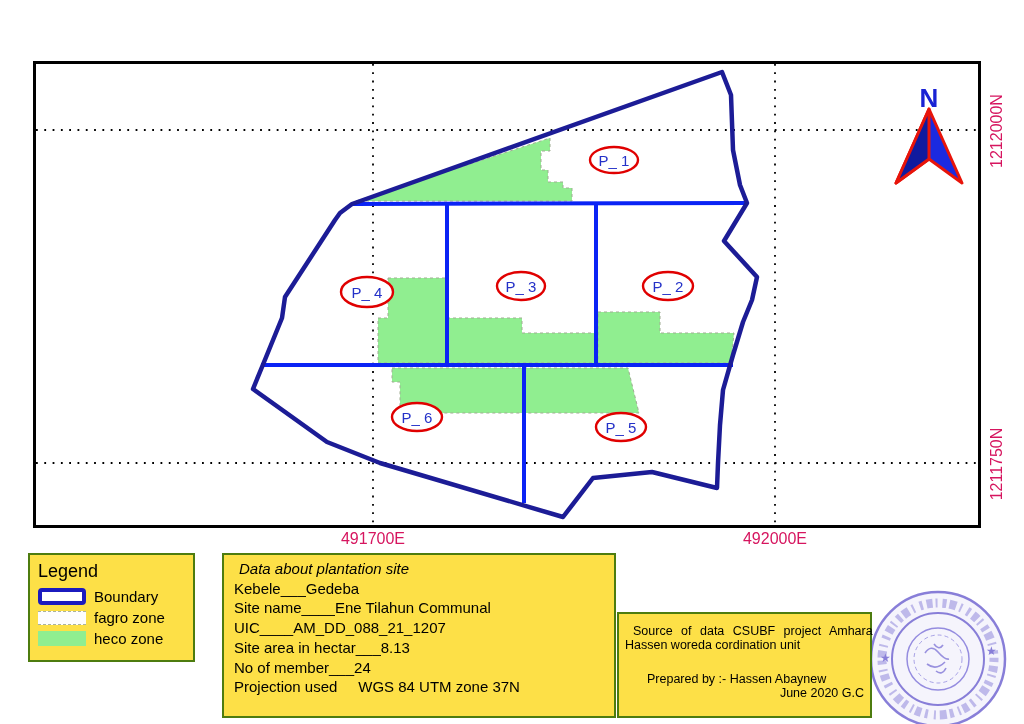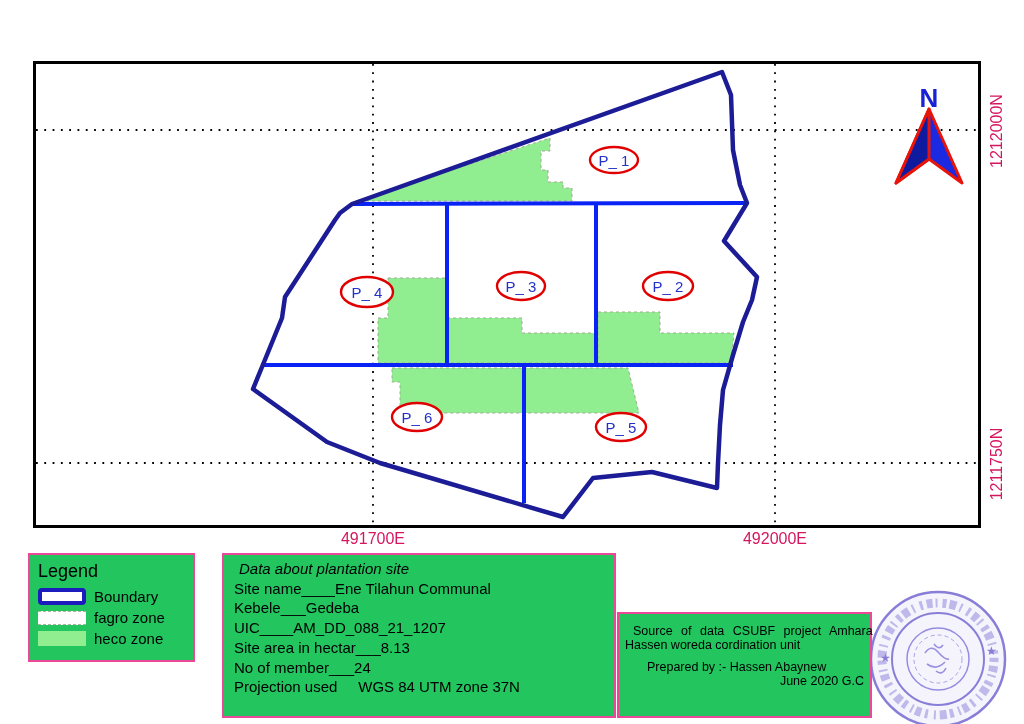--- a/index.html
+++ b/index.html
@@ -11,21 +11,21 @@
   .title-bar span{font-size:25px;color:#000;white-space:nowrap;}
 
   
   #mapsvg{position:absolute;left:0;top:0;}
 
   
   .coord{position:absolute;color:#d6155f;font-size:16px;text-align:center;width:100px;white-space:nowrap;}
   .coord.vert{transform:rotate(-90deg);}
 
   
-  .bluebox{position:absolute;border:2px solid #ec4899;background:#22c55e;box-sizing:border-box;}
+  .bluebox{position:absolute;border:2px solid #4d7c0f;background:#fde047;box-sizing:border-box;}
 
   
   .legend-title{font-size:18px;color:#000;margin:6px 0 6px 8px;}
   .legend-row{display:flex;align-items:center;margin:4px 0 4px 8px;gap:8px;}
   .sw{width:48px;height:13px;box-sizing:border-box;flex:0 0 auto;}
   .sw-boundary{border:4px solid #1b1bbe;border-radius:4px;background:#fff;height:17px;}
   .sw-fagro{border-top:1px dashed #a9b39e;border-bottom:1px dashed #a9b39e;background:#fdfdfd;height:14px;}
   .sw-heco{background:#90ee90;height:15px;}
   .legend-label{font-size:15px;color:#000;white-space:nowrap;}
 
@@ -41,21 +41,21 @@
   .sl-mid{left:72px;}
   .sl-right{left:128px;}
   .scale-bar{position:absolute;left:10px;top:26px;height:11px;width:135px;border:1.5px solid #000;box-sizing:content-box;display:flex;}
   .sb-black{width:69px;background:#000;}
   .sb-white{width:66px;background:#fff;}
 
   
   .src-inner{padding:10px 6px 0 6px;font-size:12.5px;color:#000;}
   .src-l1{word-spacing:5px;padding-left:8px;white-space:nowrap;text-align:center;}
   .src-l2{white-space:nowrap;}
-  .src-prep{margin-top:8px;padding-left:22px;white-space:nowrap;}
+  .src-prep{margin-top:20px;padding-left:22px;white-space:nowrap;}
   .src-date{padding-left:105px;white-space:nowrap;text-align:right;}
 </style>
 </head>
 <body>
 
 <div id="stage">
 
 
   <svg id="mapsvg" width="1024" height="724" viewBox="0 0 1024 724">
     <defs>
@@ -156,22 +156,22 @@
     </div>
     <div class="legend-row">
       <span class="sw sw-heco"></span>
       <span class="legend-label">heco zone</span>
     </div>
   </div>
 
   <div class="bluebox" style="left:222px;top:553px;width:394px;height:165px;">
     <div class="data-lines">
       <div class="dline first">Data about plantation site</div>
+      <div class="dline">Kebele___Gedeba</div>
       <div class="dline">Site name____Ene Tilahun Communal</div>
-      <div class="dline">Kebele___Gedeba</div>
       <div class="dline">UIC____AM_DD_088_21_1207</div>
       <div class="dline">Site area in hectar___8.13</div>
       <div class="dline">No of member___24</div>
       <div class="dline">Projection used     WGS 84 UTM zone 37N</div>
     </div>
   </div>
 
 
   <div class="bluebox" style="left:617px;top:612px;width:255px;height:106px;">
     <div class="src-inner">

